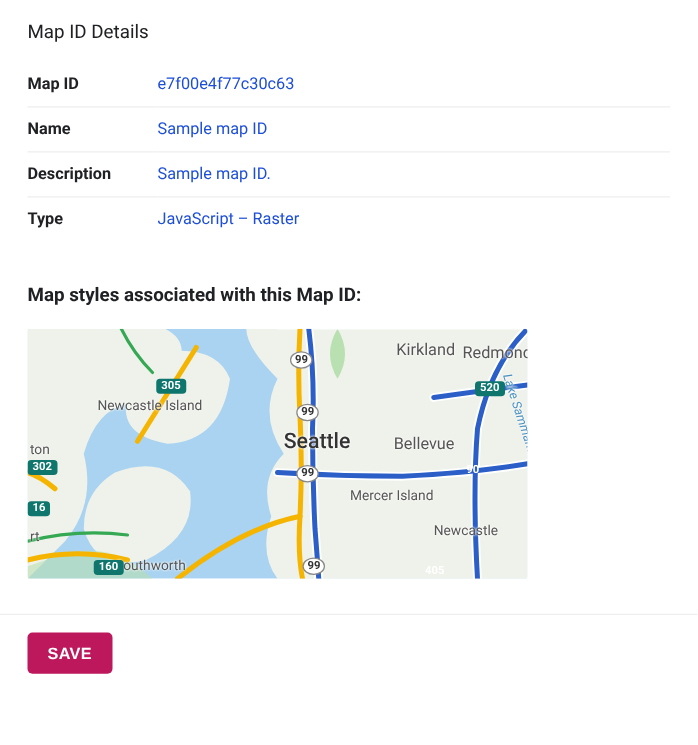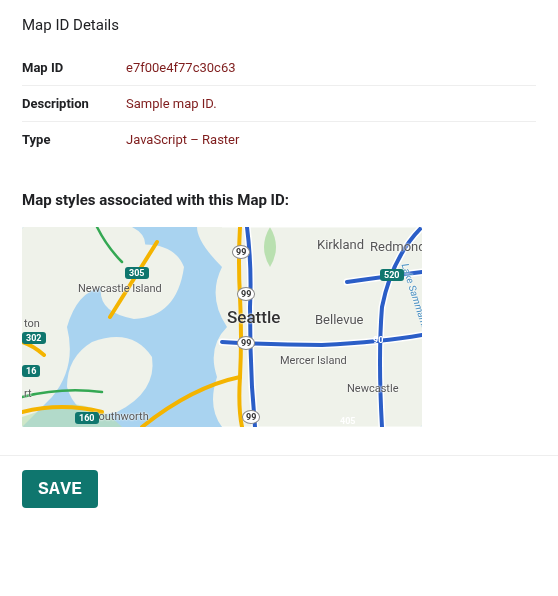--- a/index.html
+++ b/index.html
@@ -31,21 +31,21 @@
     }
     table.details tr + tr td {
       border-top: 1px solid #eee;
     }
     table.details td.label {
       width: 104px;
       font-weight: 700;
       color: #202124;
     }
     table.details td.value {
-      color: #7f1d1d;
+      color: #1d4ed8;
     }
     .styles-heading {
       font-size: 15px;
       font-weight: 700;
       margin: 34px 0 8px 0;
     }
     .select-wrap {
       position: relative;
       border: 1px solid #dadce0;
       border-radius: 4px;
@@ -119,44 +119,47 @@
     }
     .shield-green {
       position:absolute; font-size:9px; font-weight:700; color:#fff;
       background:#0f766e; border-radius:3px; padding:1px 4px; text-shadow:none;
     }
     .footer-sep { height:1px; background:#eee; margin-top: 28px; }
     .footer {
       padding: 14px 22px 20px 22px;
     }
     .save-btn {
-      background: #0f766e;
+      background: #be185d;
       color: #fff;
-      font-size: 18px;
+      font-size: 13px;
       font-weight: 600;
       letter-spacing: .3px;
       border: none;
       border-radius: 4px;
       padding: 9px 16px;
       cursor: pointer;
-      font-family: Liberation Mono, monospace;
     }
   </style>
 </head>
 <body>
 
 <div class="page">
 
   <h2 class="section-heading">Map ID Details</h2>
 
   <table class="details">
     <tbody>
         <tr>
       <td class="label">Map ID</td>
       <td class="value">e7f00e4f77c30c63</td>
+    </tr>
+    <tr>
+      <td class="label">Name</td>
+      <td class="value">Sample map ID</td>
     </tr>
     <tr>
       <td class="label">Description</td>
       <td class="value">Sample map ID.</td>
     </tr>
     <tr>
       <td class="label">Type</td>
       <td class="value">JavaScript – Raster</td>
     </tr>
   </tbody>

